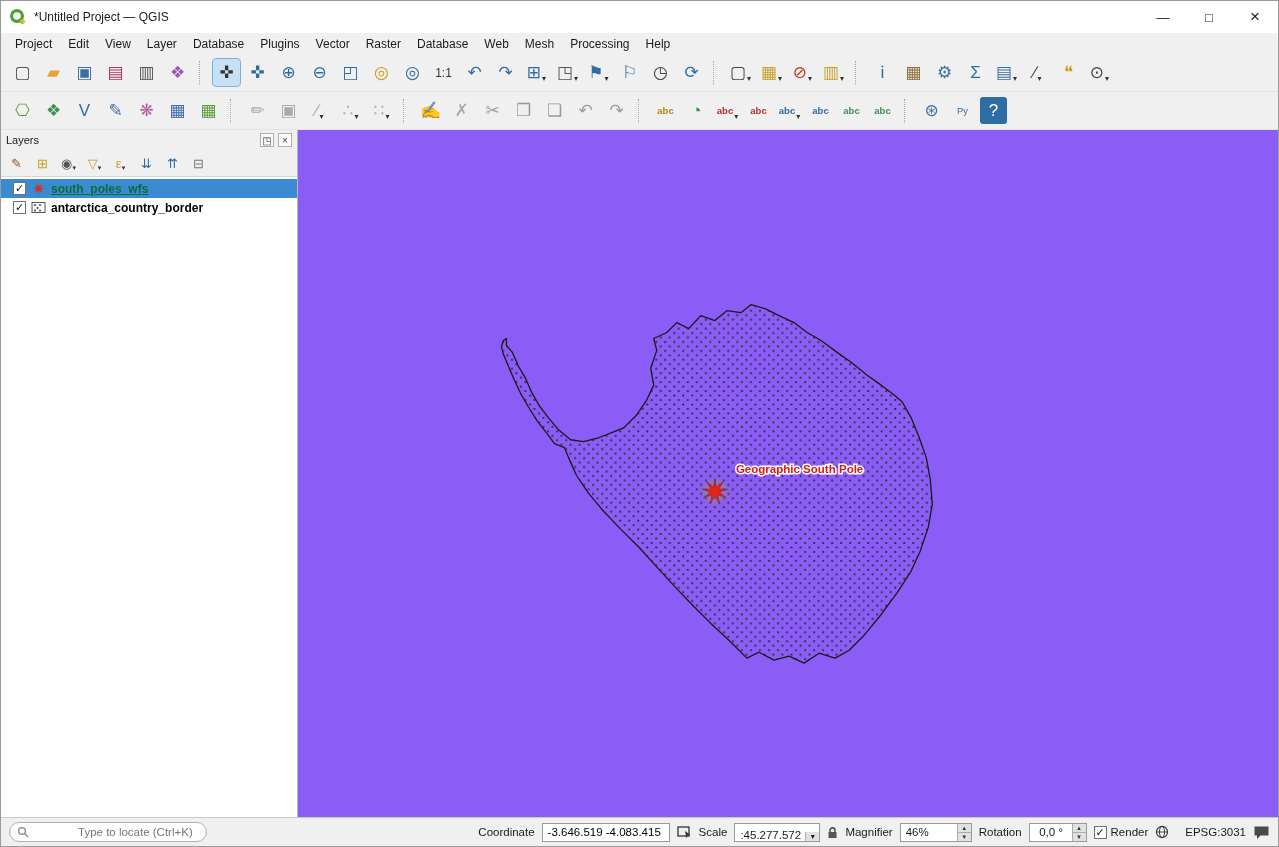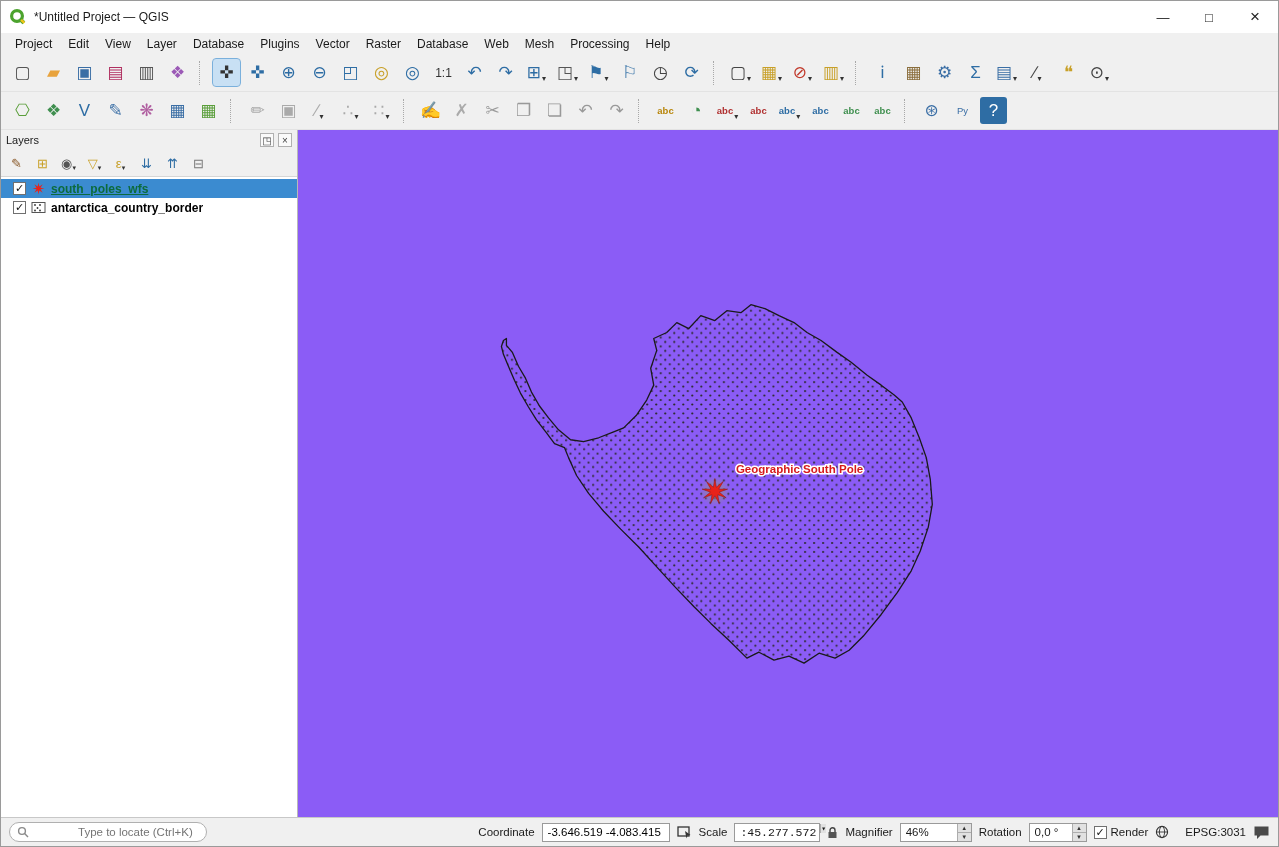--- a/index.html
+++ b/index.html
@@ -44,31 +44,31 @@
   .map-area svg { position:absolute; inset:0; width:100%; height:100%; }
 
   
   .statusbar { height:29px; flex:0 0 auto; background:#f0f0f0; border-top:1px solid #c8c8c8; display:flex; align-items:center; padding:0 8px; gap:7px; font-size:11.5px; }
   .locate { width:198px; height:20px; border:1px solid #b0b0b0; border-radius:10px; background:#fff; display:flex; align-items:center; padding:0 7px; gap:5px; }
   .locate input { border:none; outline:none; flex:1; font-size:11.5px; font-family:"Liberation Sans",sans-serif; color:#333; background:transparent;margin-left:44px; }
   .status-right { margin-left:auto; display:flex; align-items:center; gap:7px; }
   .sb-label { color:#1a1a1a; }
   .sb-input { height:19px; border:1px solid #9a9a9a; background:#fff; font-size:11.5px; font-family:"Liberation Sans",sans-serif; padding:0 5px; }
   .coord-input { width:128px; }
-  .combo { display:flex; height:19px; border:1px solid #9a9a9a; background:#fff; align-items:flex-start;font-family:Liberation Mono, monospace; }
+  .combo { display:flex; height:19px; border:1px solid #9a9a9a; background:#fff; align-items:flex-end; }
   .combo .val { padding:2px 4px 0 5px; flex:1; white-space:nowrap; }
   .combo .drop { width:15px; background:#e1e1e1; border-left:1px solid #adadad; display:flex; align-items:center; justify-content:center; font-size:8px; }
   .spin { display:flex; height:19px; border:1px solid #9a9a9a; background:#fff; }
   .spin .val { padding:2px 4px 0 5px; flex:1; white-space:nowrap; }
   .spin .arrows { width:14px; display:flex; flex-direction:column; border-left:1px solid #adadad; }
   .spin .arrows div { flex:1; background:#e1e1e1; font-size:6px; display:flex; align-items:center; justify-content:center; color:#333; }
   .spin .arrows div:first-child { border-bottom:1px solid #adadad; }
   .scale-combo { width:86px; }
   .mag-spin { width:72px; }
-  .rot-spin { width:58px; }
+  .rot-spin { width:58px;text-align:center; }
   .render-group { display:flex; align-items:center; gap:4px; }
   .crs-group { display:flex; align-items:center; gap:16px; }
 </style>
 </head>
 <body>
 
 <div class="app">
 
   <div class="titlebar">
     <svg width="18" height="18" viewBox="0 0 18 18" style="position:static">

